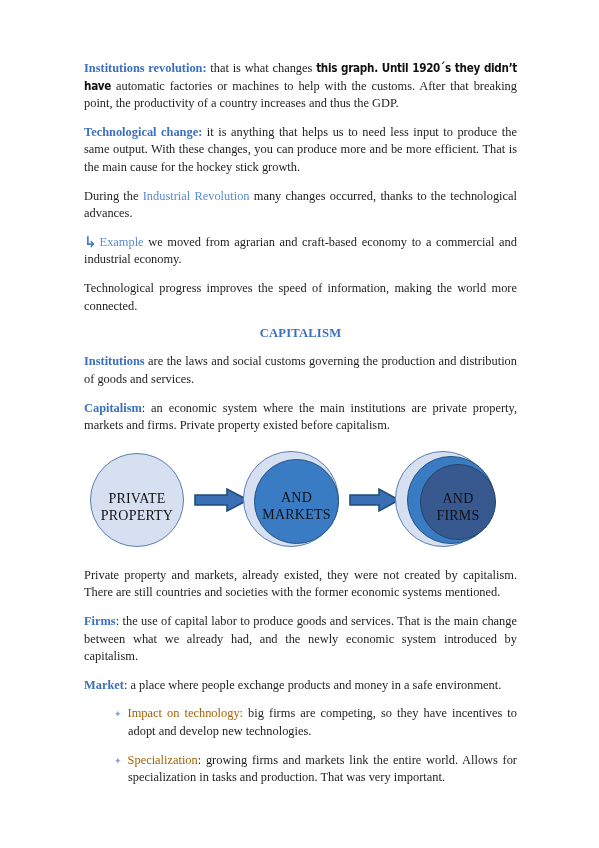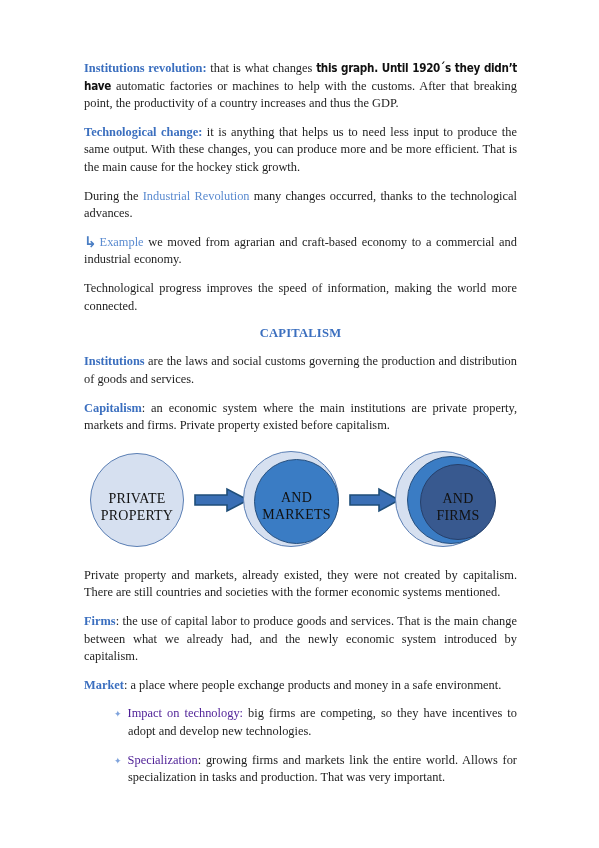--- a/index.html
+++ b/index.html
@@ -42,21 +42,21 @@
 
   .kw {
     color: #3B6FBF;
     font-weight: bold;
   }
   .kw-plain {
     color: #5B8BD0;
     font-weight: normal;
   }
   .kw-light {
-    color: #4c1d95;
+    color: #a16207;
     font-weight: normal;
   }
 
   .handwrite {
     font-family: "DejaVu Sans Condensed", "Liberation Sans Narrow", "Liberation Sans", sans-serif;
     font-weight: bold;
     font-size: 11.6px;
     letter-spacing: -0.3px;
     color: #111;
   }

